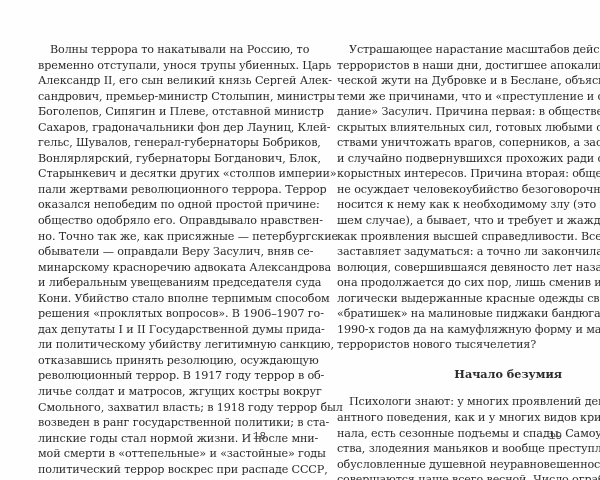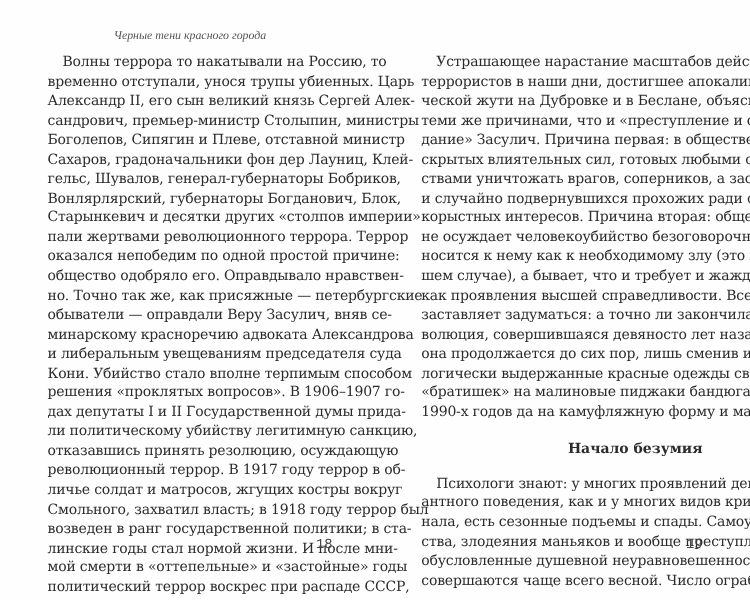--- a/index.html
+++ b/index.html
@@ -83,21 +83,20 @@
     }
     .page.left .folio { left: 38px; width: 228px; }
     .page.right .folio { left: 37px; width: 225px; }
   </style>
 </head>
 <body>
 
 <div class="spread">
 
   <div class="page left">
-    <div class="running-head">Черные тени красного города</div>
     <div class="body">
       <span class="line indent">Волны террора то накатывали на Россию, то</span>
       <span class="line">временно отступали, унося трупы убиенных. Царь</span>
       <span class="line">Александр II, его сын великий князь Сергей Алек-</span>
       <span class="line">сандрович, премьер-министр Столыпин, министры</span>
       <span class="line">Боголепов, Сипягин и Плеве, отставной министр</span>
       <span class="line">Сахаров, градоначальники фон дер Лауниц, Клей-</span>
       <span class="line">гельс, Шувалов, генерал-губернаторы Бобриков,</span>
       <span class="line">Вонлярлярский, губернаторы Богданович, Блок,</span>
       <span class="line">Старынкевич и десятки других «столпов империи»</span>
@@ -141,20 +140,21 @@
         <span class="line">не осуждает человекоубийство безоговорочно, а от-</span>
         <span class="line">носится к нему как к необходимому злу (это в луч-</span>
         <span class="line">шем случае), а бывает, что и требует и жаждет его</span>
         <span class="line">как проявления высшей справедливости. Все это</span>
         <span class="line">заставляет задуматься: а точно ли закончилась ре-</span>
         <span class="line">волюция, совершившаяся девяносто лет назад, или</span>
         <span class="line">она продолжается до сих пор, лишь сменив идео-</span>
         <span class="line">логически выдержанные красные одежды своих</span>
         <span class="line">«братишек» на малиновые пиджаки бандюганов</span>
         <span class="line">1990-х годов да на камуфляжную форму и маски</span>
+        <span class="line last">террористов нового тысячелетия?</span>
       </div>
       <div class="heading">Начало безумия</div>
       <div>
         <span class="line indent">Психологи знают: у многих проявлений девиа-</span>
         <span class="line">антного поведения, как и у многих видов крими-</span>
         <span class="line">нала, есть сезонные подъемы и спады. Самоубий-</span>
         <span class="line">ства, злодеяния маньяков и вообще преступления,</span>
         <span class="line">обусловленные душевной неуравновешенностью,</span>
         <span class="line">совершаются чаще всего весной. Число ограблений</span>
 

